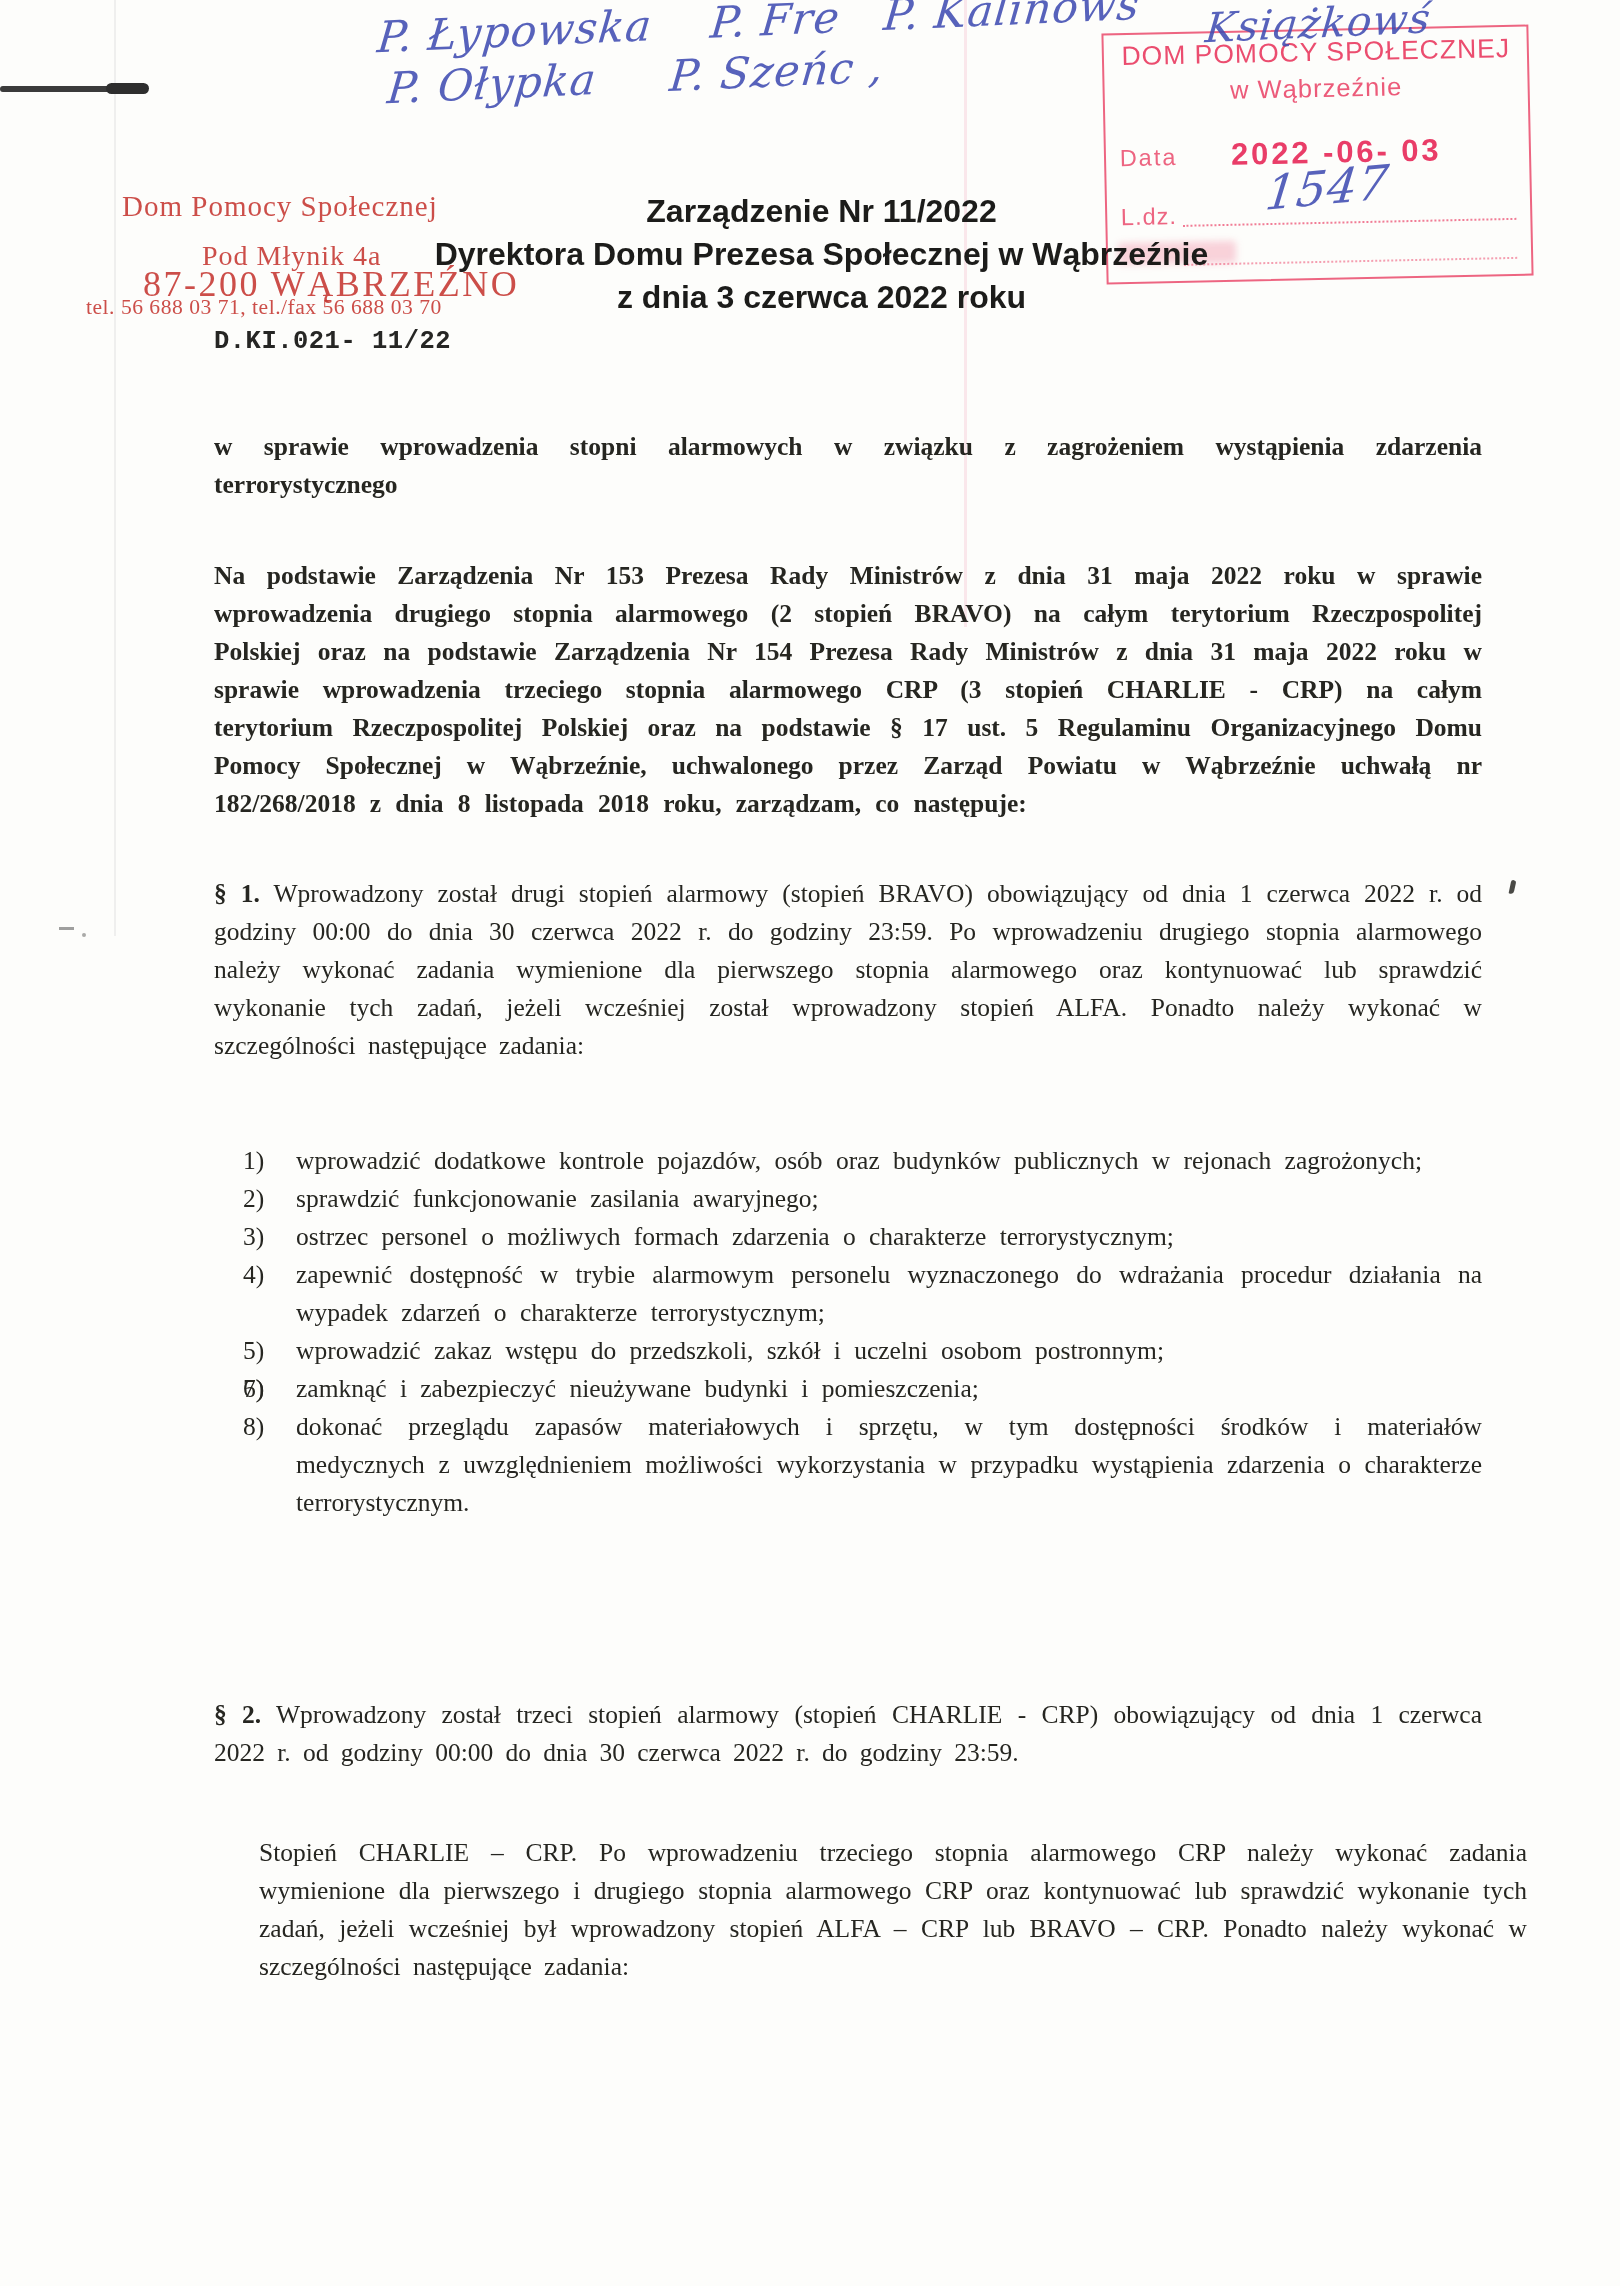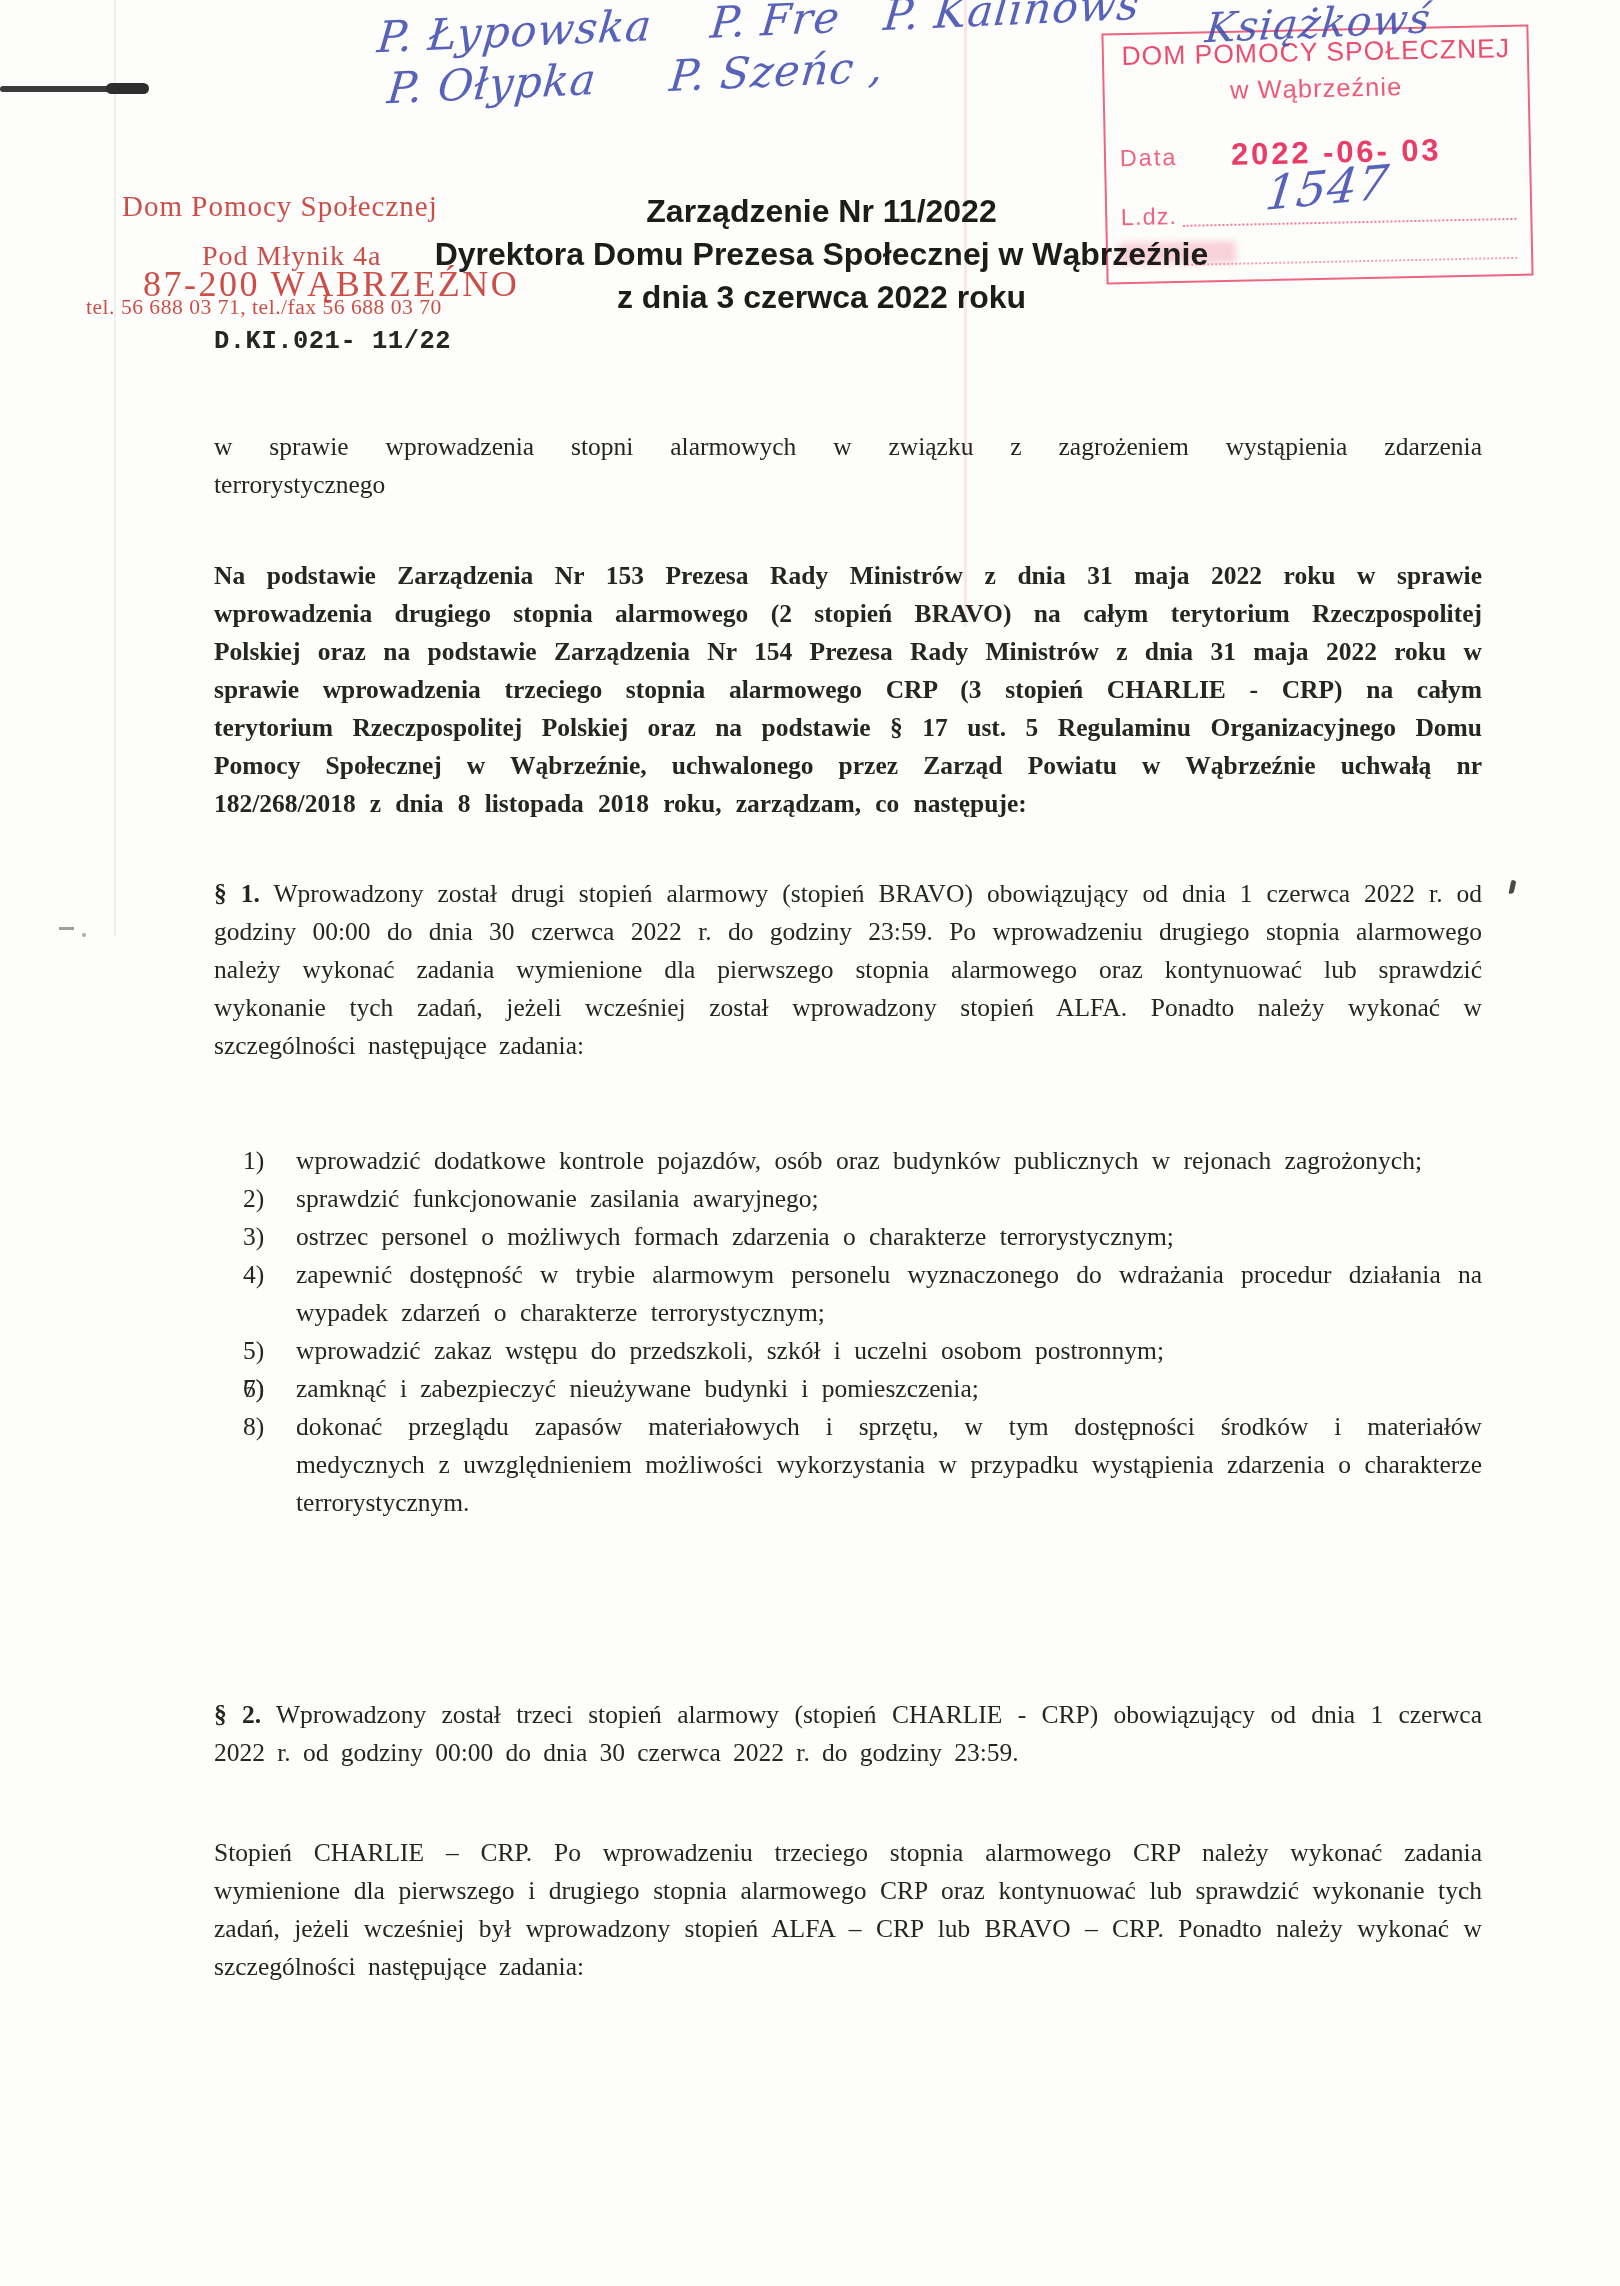--- a/index.html
+++ b/index.html
@@ -76,25 +76,25 @@
   }
 
   
   .body-col{position:absolute;left:214px;top:0;width:1268px;z-index:2;}
   .para{
     position:absolute;left:0;width:1268px;
     font-size:25.5px;line-height:38px;
     text-align:justify;word-spacing:5.9px;color:#262621;
   }
   .b{font-weight:bold;}
-  .subject{top:412px;font-weight:normal;word-spacing:16.7px;margin-top:16px;}
+  .subject{top:412px;font-weight:bold;word-spacing:16.7px;margin-top:16px;}
   .legal{top:531px;font-weight:bold;word-spacing:7.8px;}
   .sec1{top:875px;}
   .sec2{top:1696px;}
-  .sec3{top:1808px;}
+  .sec3{top:1808px;margin-left:45px;}
 
   .tasks{position:absolute;left:0;top:1142px;width:1268px;}
   .task{
     position:relative;padding-left:82px;
     font-size:25.5px;line-height:38px;
     text-align:justify;word-spacing:6.9px;color:#262621;
   }
   .task .num{position:absolute;left:29px;top:0;word-spacing:0;}
 </style>
 </head>

